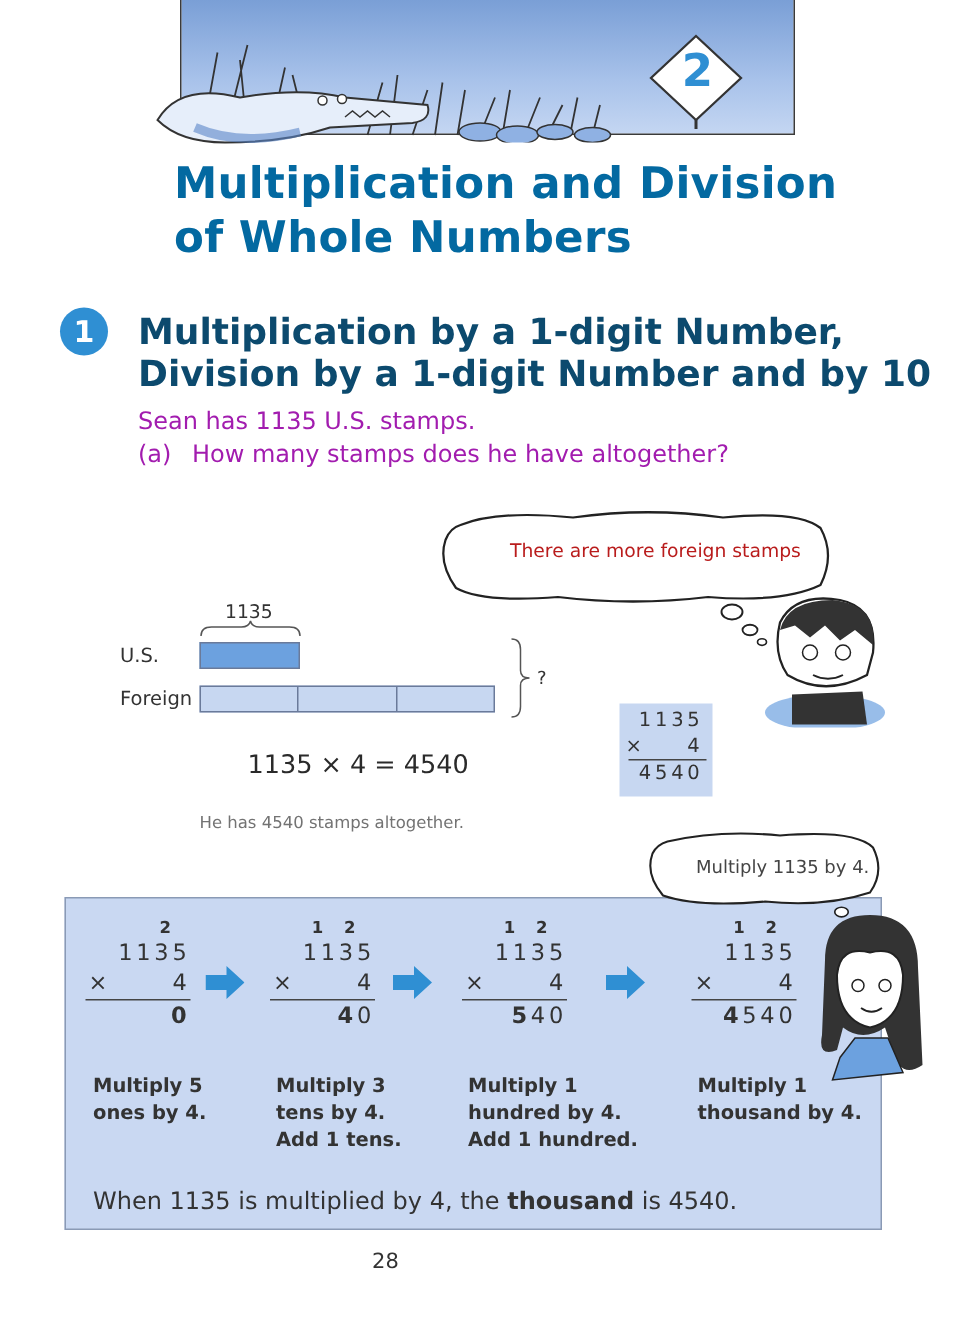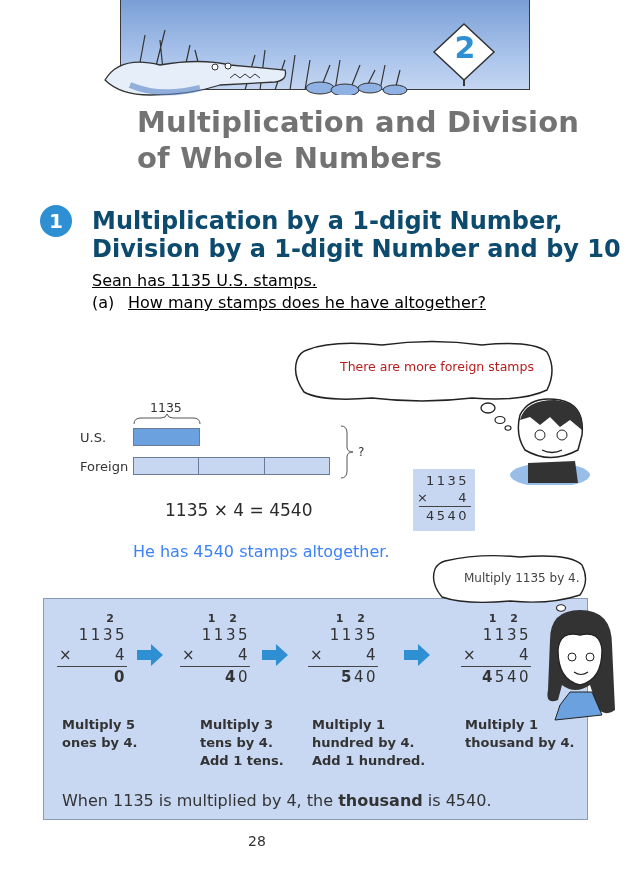--- a/index.html
+++ b/index.html
@@ -18,34 +18,34 @@
     .grass { left: 95px; top: 20px; width: 360px; height: 75px; }
     .croc { left: 100px; top: 40px; width: 190px; height: 60px; }
     .sign { left: 432px; top: 22px; width: 64px; height: 64px; }
     .sign-num {
       left: 450px; top: 30px; width: 30px; text-align: center;
       font-weight: bold; font-size: 30px; color: #2f8fd3;
     }
 
     .chapter-title {
       left: 116px; top: 104px; font-size: 29px; font-weight: bold;
-      color: #737373; line-height: 36px; letter-spacing: 0.2px; margin-left: 21px;
+      color: #0369a1; line-height: 36px; letter-spacing: 0.2px;
     }
 
     .sec-circle {
       left: 40px; top: 205px; width: 32px; height: 32px; border-radius: 50%;
       background: #2f8fd3; color: #fff; font-weight: bold; font-size: 20px;
       text-align: center; line-height: 32px;
     }
     .sec-title {
       left: 92px; top: 207px; font-size: 24px; font-weight: bold; color: #0c4a6e;
       line-height: 28px;
     }
     .para {
-      left: 92px; top: 270px; font-size: 16px; line-height: 22px; color: #000000; text-decoration: underline;
+      left: 92px; top: 270px; font-size: 16px; line-height: 22px; color: #a21caf;
     }
     .para .sub { display: inline-block; width: 36px; }
 
     
     .bubble1 { left: 292px; top: 340px; width: 265px; height: 66px; }
     .bubble1-text {
       left: 340px; top: 358px; font-size: 12.5px; line-height: 17px; color: #b91c1c;
     }
     .boy { left: 490px; top: 395px; width: 105px; height: 90px; }
 
@@ -70,21 +70,21 @@
     .equation { left: 165px; top: 500px; font-size: 17px; color: #2a2a2a; }
 
     .mini-calc {
       left: 413px; top: 469px; width: 62px; height: 62px; background: #c7d7f1;
       font-size: 13px; color: #333; padding: 3px 6px 0 0; text-align: right;
       letter-spacing: 2.5px; line-height: 17px;
     }
     .mini-calc .rule { border-top: 1px solid #444; margin-left: 6px; margin-right: -2px; }
     .mini-calc .x { float: left; padding-left: 4px; letter-spacing: 0; }
 
-    .answer { left: 133px; top: 542px; font-size: 16px; color: #3b82f6; }
+    .answer { left: 133px; top: 542px; font-size: 11px; color: #737373; }
 
     
     .bubble2 { left: 430px; top: 553px; width: 160px; height: 52px; }
     .bubble2-text { left: 464px; top: 571px; font-size: 12px; color: #444; }
 
     
     .blue-box {
       left: 43px; top: 598px; width: 545px; height: 222px;
       background: #c9d8f2; border: 1px solid #8a9ab5;
     }
@@ -257,21 +257,21 @@
   <div><span class="x">×</span><span>4</span></div>
   <div class="rule"></div>
   <div><span class="b">4</span><span>540</span></div>
 </div>
 
 <div class="abs step-text" style="left:62px;top:716px">
   <div>Multiply 5</div>
   <div>ones by 4.</div>
   <div></div>
 </div>
-<div class="abs step-text" style="left:200px;top:716px">
+<div class="abs step-text" style="left:184px;top:716px">
   <div>Multiply 3</div>
   <div>tens by 4.</div>
   <div>Add 1 tens.</div>
 </div>
 <div class="abs step-text" style="left:312px;top:716px">
   <div>Multiply 1</div>
   <div>hundred by 4.</div>
   <div>Add 1 hundred.</div>
 </div>
 <div class="abs step-text" style="left:465px;top:716px">

